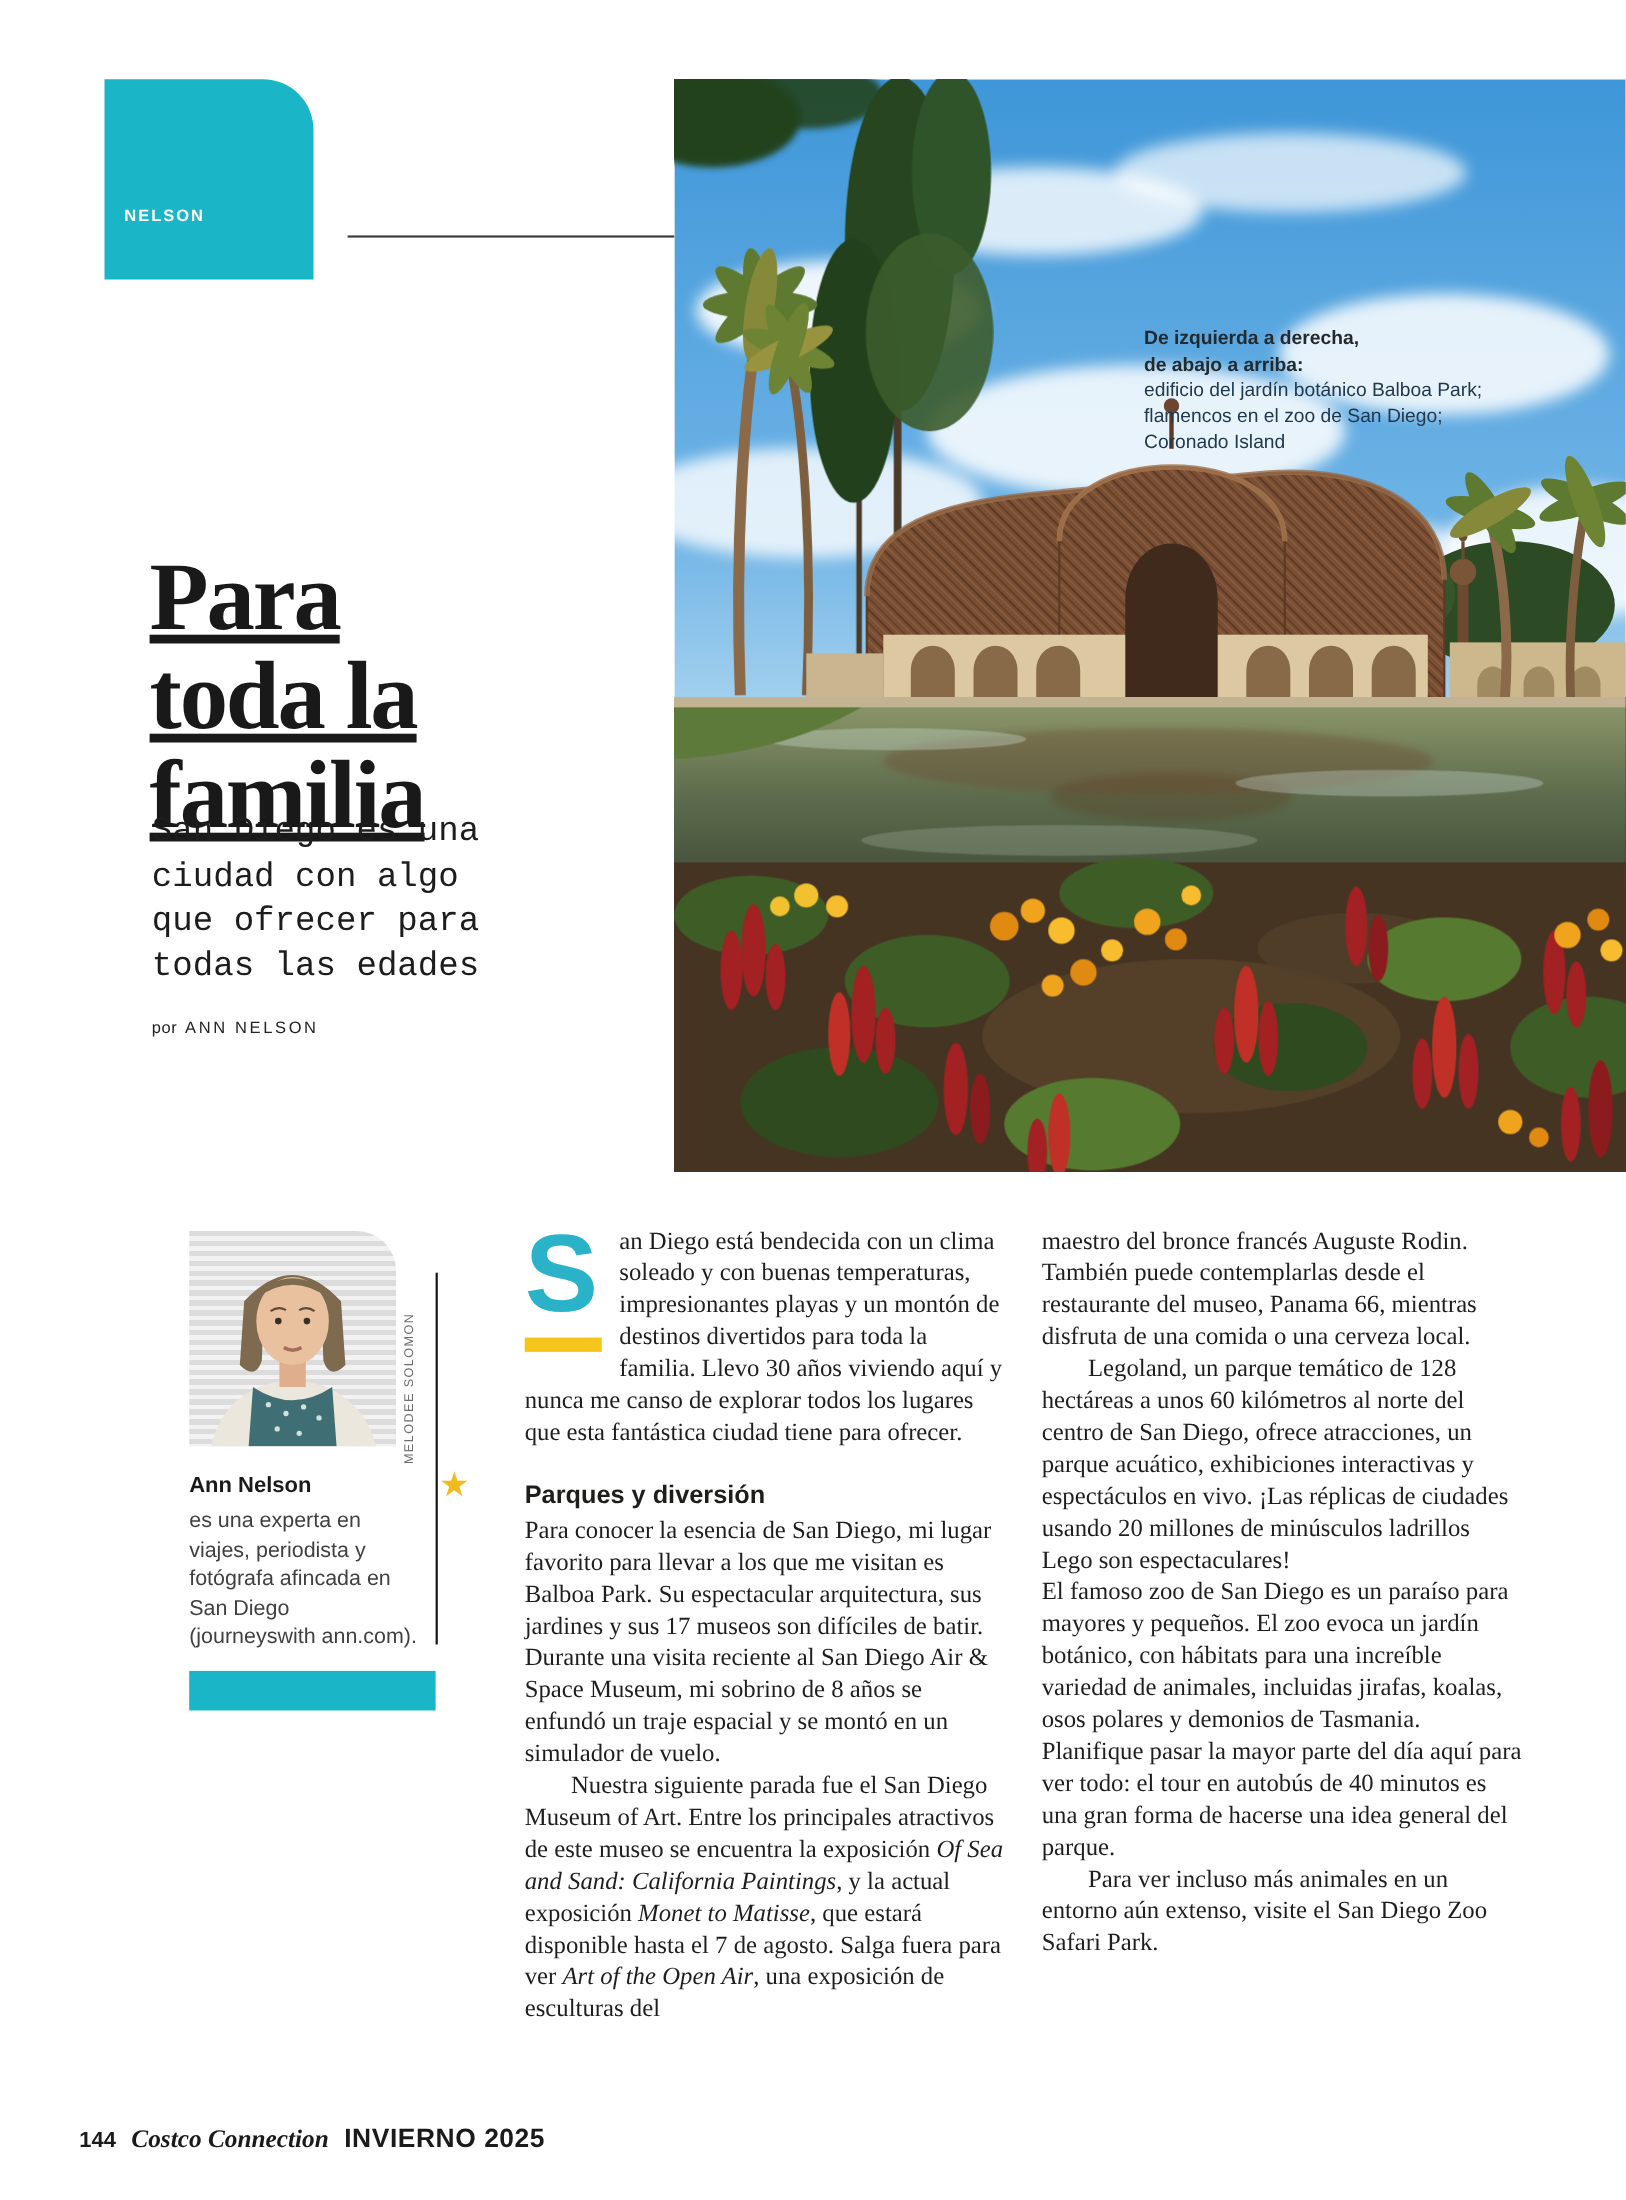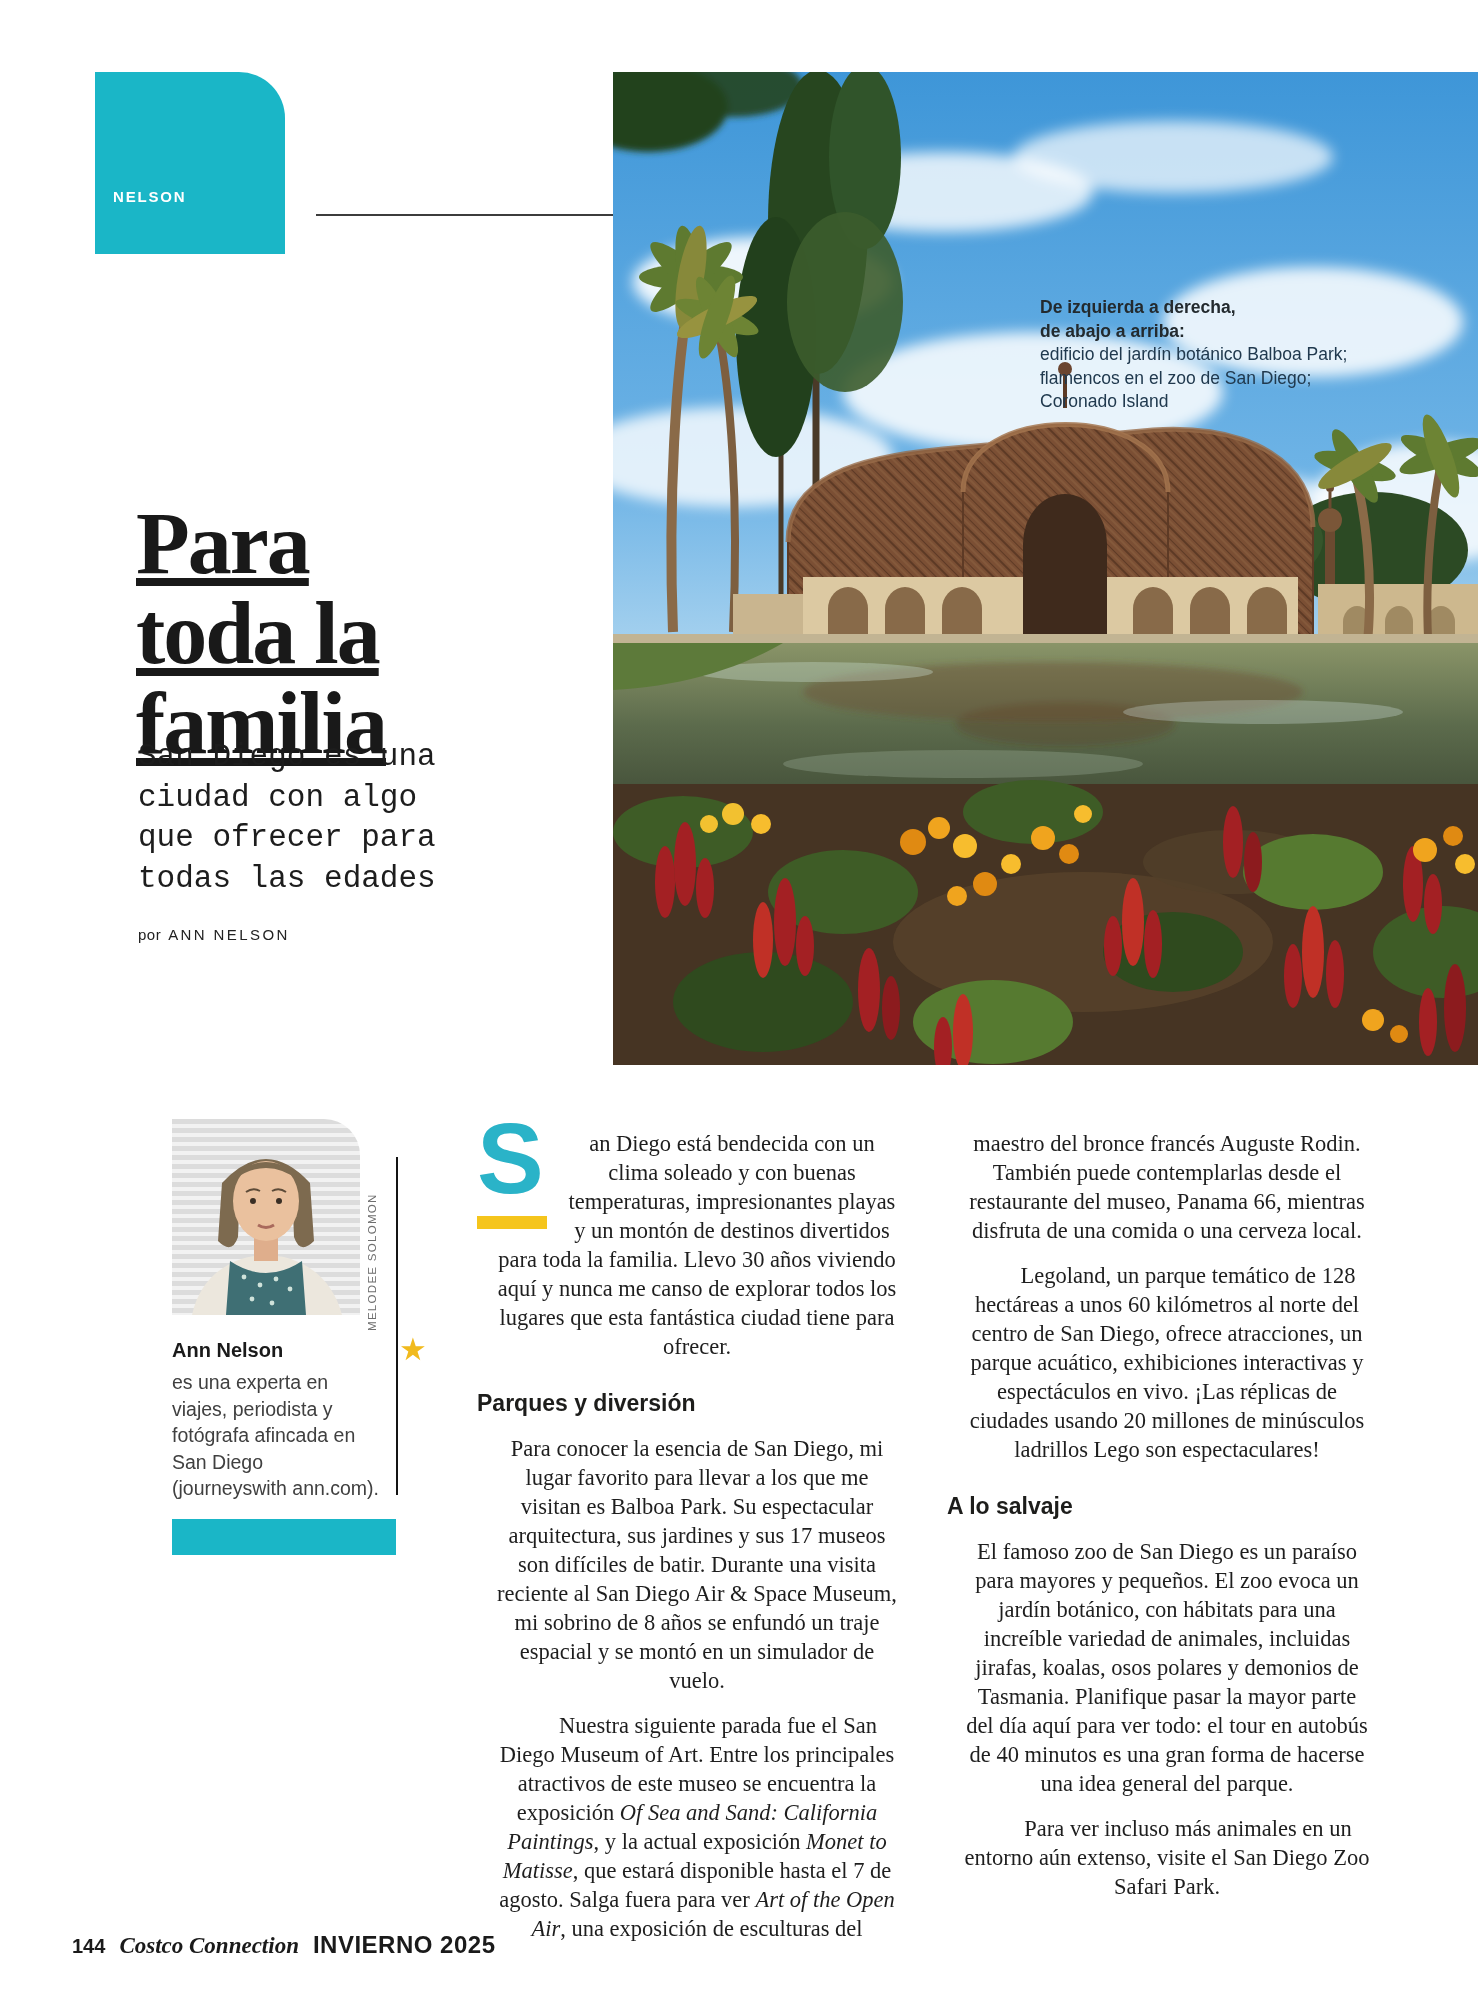--- a/index.html
+++ b/index.html
@@ -42,21 +42,21 @@
   .author-name{position:absolute;left:172px;top:1339px;font-size:20px;font-weight:700;color:#1a1a1a;}
   .author-bio{position:absolute;left:172px;top:1369px;width:208px;
     font-size:19.5px;line-height:26.5px;color:#404040;}
   .author-bar{position:absolute;left:172px;top:1519px;width:224px;height:36px;background:#1ab6c7;}
   
   .col{position:absolute;top:1113px;width:440px;
     font-family:"Liberation Serif",serif;font-size:22.5px;line-height:29px;color:#1e1e1e;
     text-align:left;}
   .col-1{left:477px;}
   .col-2{left:947px;}
-  .col p{margin:16px;text-align:center;}
+  .col p{margin:0;}
   .col p.indent{text-indent:42px;}
   .col h3{margin:28px 0 3px 0;font-family:"Liberation Sans",sans-serif;
     font-size:23px;font-weight:700;color:#1d1d1b;}
   .dropcap{float:left;width:80px;height:116px;margin:4px 6px 0 0;}
   .dropcap .s{display:block;font-family:"Liberation Sans",sans-serif;font-weight:700;
     font-size:100px;line-height:82px;color:#2ab3c8;}
   .dropcap .bar{display:block;width:70px;height:13px;margin-top:17px;background:#f5c51c;}
   .col em{font-style:italic;}
   
   .footer{position:absolute;left:72px;top:1931px;display:flex;align-items:baseline;gap:14px;}
@@ -319,21 +319,20 @@
     </div>
     <p>an Diego está bendecida con un clima soleado y con buenas temperaturas, impresionantes playas y un montón de destinos divertidos para toda la familia. Llevo 30 años viviendo aquí y nunca me canso de explorar todos los lugares que esta fantástica ciudad tiene para ofrecer.</p>
     <h3>Parques y diversión</h3>
     <p>Para conocer la esencia de San Diego, mi lugar favorito para llevar a los que me visitan es Balboa Park. Su espectacular arquitectura, sus jardines y sus 17 museos son difíciles de batir. Durante una visita reciente al San Diego Air &amp; Space Museum, mi sobrino de 8 años se enfundó un traje espacial y se montó en un simulador de vuelo.</p>
     <p class="indent"><span>Nuestra siguiente parada fue el San Diego Museum of Art. Entre los principales atractivos de este museo se encuentra la exposición </span><em>Of Sea and Sand: California Paintings</em><span>, y la actual exposición </span><em>Monet to Matisse</em><span>, que estará disponible hasta el 7 de agosto. Salga fuera para ver </span><em>Art of the Open Air</em><span>, una exposición de esculturas del</span></p>
   </div>
 
   <div class="col col-2">
     <p>maestro del bronce francés Auguste Rodin. También puede contemplarlas desde el restaurante del museo, Panama 66, mientras disfruta de una comida o una cerveza local.</p>
     <p class="indent">Legoland, un parque temático de 128 hectáreas a unos 60 kilómetros al norte del centro de San Diego, ofrece atracciones, un parque acuático, exhibiciones interactivas y espectáculos en vivo. ¡Las réplicas de ciudades usando 20 millones de minúsculos ladrillos Lego son espectaculares!</p>
-    <h3>A lo salvaje</h3>
     <p>El famoso zoo de San Diego es un paraíso para mayores y pequeños. El zoo evoca un jardín botánico, con hábitats para una increíble variedad de animales, incluidas jirafas, koalas, osos polares y demonios de Tasmania. Planifique pasar la mayor parte del día aquí para ver todo: el tour en autobús de 40 minutos es una gran forma de hacerse una idea general del parque.</p>
     <p class="indent">Para ver incluso más animales en un entorno aún extenso, visite el San Diego Zoo Safari Park.</p>
   </div>
 
   <div class="footer">
     <span class="pnum">144</span>
     <span class="mag">Costco Connection</span>
     <span class="issue">INVIERNO 2025</span>
   </div>
 

